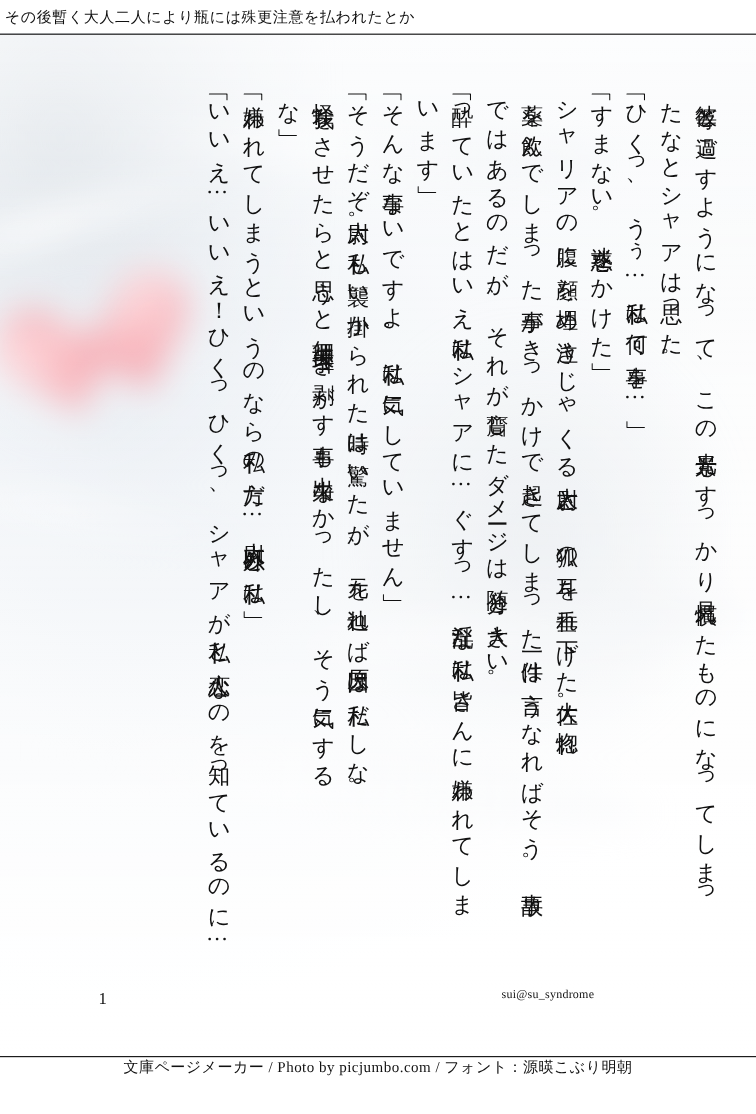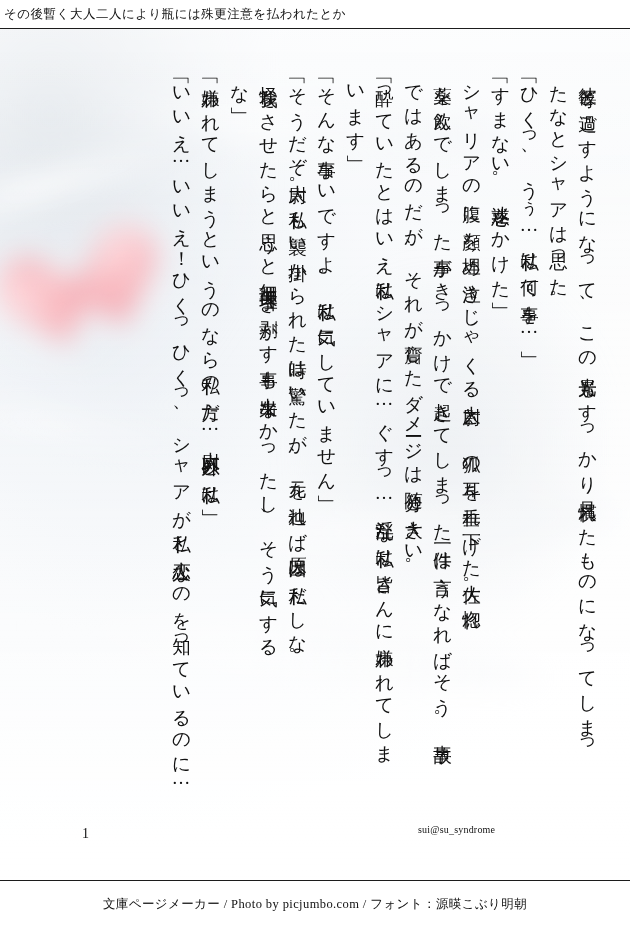--- a/index.html
+++ b/index.html
@@ -142,21 +142,21 @@
   }
 
   
   .footer {
     position: absolute;
     left: 0;
     top: 881px;
     width: 630px;
     height: 47px;
     display: flex;
-    align-items: center;
+    align-items: flex-start;
     justify-content: center;
   }
   .footer-text {
     font-size: 12.5px;
     color: #111;
     letter-spacing: 0.4px;
     white-space: nowrap;
   }
 
   

